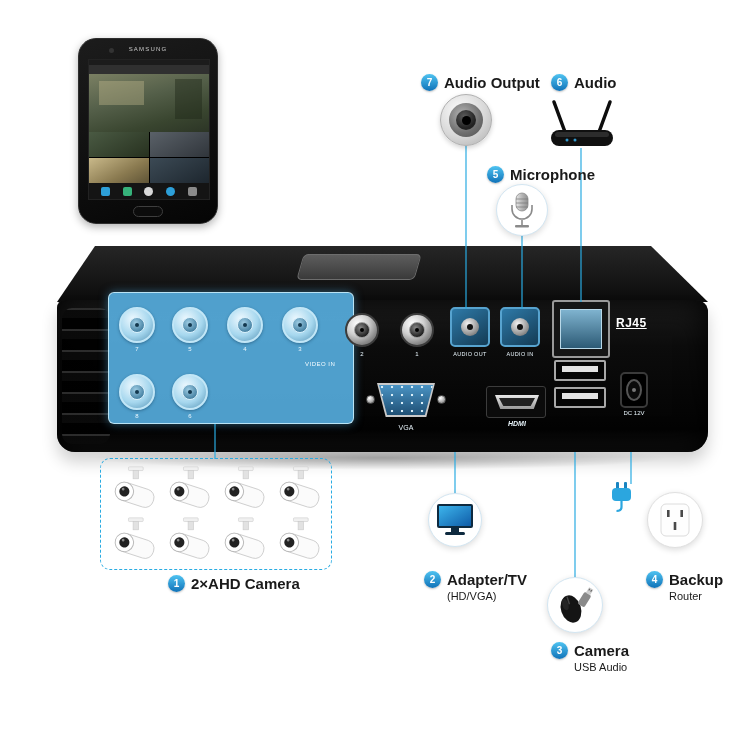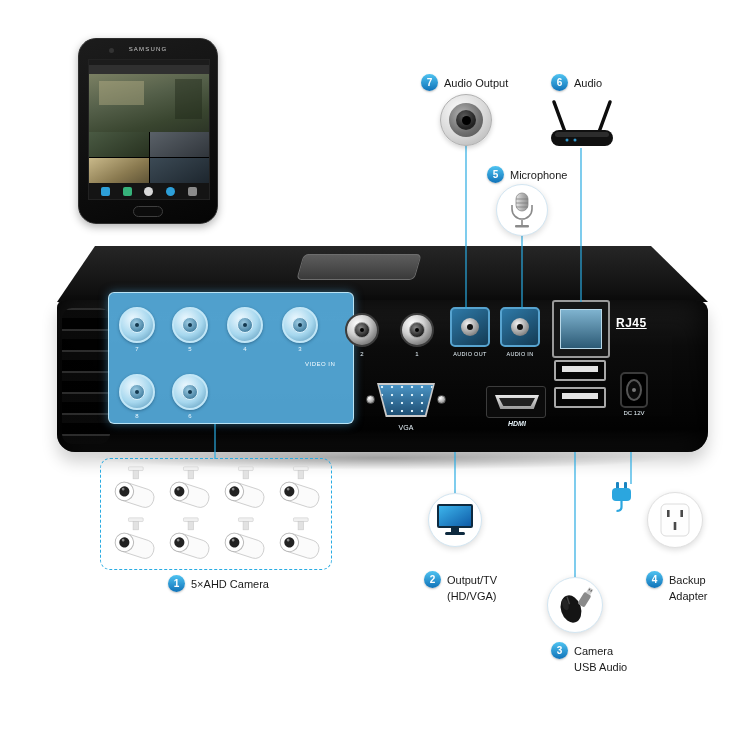--- a/index.html
+++ b/index.html
@@ -116,21 +116,21 @@
   
   .cam-box { left:100px; top:458px; width:232px; height:112px; border:1px dashed #29abe2; border-radius:10px;
              display:grid; grid-template-columns:repeat(4,1fr); padding:4px 5px; }
   .cam { display:flex; align-items:center; justify-content:center; }
 
   
   .badge { width:17px; height:17px; border-radius:50%; flex:0 0 auto;
            background:linear-gradient(#4fc3f1,#1072b8); color:#fff; font-size:10px; font-weight:bold;
            display:flex; align-items:center; justify-content:center; box-shadow:0 1px 2px rgba(0,0,0,.25); }
   .callout-row { display:flex; align-items:center; gap:6px; }
-  .clabel { font-size:11px; color:#1a1a1a; white-space:nowrap; }
+  .clabel { font-size:15px; color:#1a1a1a; white-space:nowrap;font-weight:bold; }
   .cline2 { font-size:11px; color:#1a1a1a; margin-left:23px; margin-top:2px; white-space:nowrap; }
 
   .icon-circle { border-radius:50%; background:#fff; border:1px solid #d3e6f2;
                  box-shadow:0 2px 6px rgba(0,0,0,.14); display:flex; align-items:center; justify-content:center; }
 
   .speaker { width:52px; height:52px; border-radius:50%;
              background:radial-gradient(circle at 38% 32%,#fcfcfc,#d8d8d8 55%,#adadad);
              border:1px solid #b0b0b0; box-shadow:0 2px 5px rgba(0,0,0,.18);
              display:flex; align-items:center; justify-content:center; }
   .sp2 { width:34px; height:34px; border-radius:50%;
@@ -397,21 +397,21 @@
     <svg width="40" height="36" viewBox="0 0 40 36">
       <rect x="2" y="2" width="36" height="24" rx="2" fill="#0e2a3f"></rect>
       <rect x="4" y="4" width="32" height="20" fill="url(#scr)"></rect>
       <rect x="16" y="26" width="8" height="4" fill="#0e2a3f"></rect>
       <rect x="10" y="30" width="20" height="3" rx="1.5" fill="#0e2a3f"></rect>
     </svg>
   </div>
   <div class="abs" style="left:424px; top:571px;">
     <div class="callout-row">
       <div class="badge">2</div>
-      <div class="clabel">Output/TV</div>
+      <div class="clabel">Adapter/TV</div>
     </div>
     <div class="cline2">(HD/VGA)</div>
   </div>
 
   <div class="abs icon-circle" style="left:547px; top:577px; width:56px; height:56px;">
     <svg width="44" height="44" viewBox="0 0 44 44">
       <g transform="rotate(-18 18 26)">
         <ellipse cx="18" cy="26" rx="10" ry="14" fill="#141414"></ellipse>
         <path d="M18 13 v8" stroke="#444" stroke-width="1.5"></path>
         <ellipse cx="14" cy="20" rx="3" ry="6" fill="#2e2e2e" opacity="0.6"></ellipse>
@@ -444,21 +444,21 @@
       <rect x="12" y="10" width="2.6" height="7" fill="#4a4a4a"></rect>
       <rect x="25.4" y="10" width="2.6" height="7" fill="#4a4a4a"></rect>
       <rect x="18.7" y="22" width="2.6" height="8" fill="#4a4a4a"></rect>
     </svg>
   </div>
   <div class="abs" style="left:646px; top:571px;">
     <div class="callout-row">
       <div class="badge">4</div>
       <div class="clabel">Backup</div>
     </div>
-    <div class="cline2">Adapter</div>
+    <div class="cline2">Router</div>
   </div>
 
   <div class="abs callout-row" style="left:168px; top:575px;">
     <div class="badge">1</div>
-    <div class="clabel">5×AHD Camera</div>
+    <div class="clabel">2×AHD Camera</div>
   </div>
 
 </div>
 
 </body></html>

